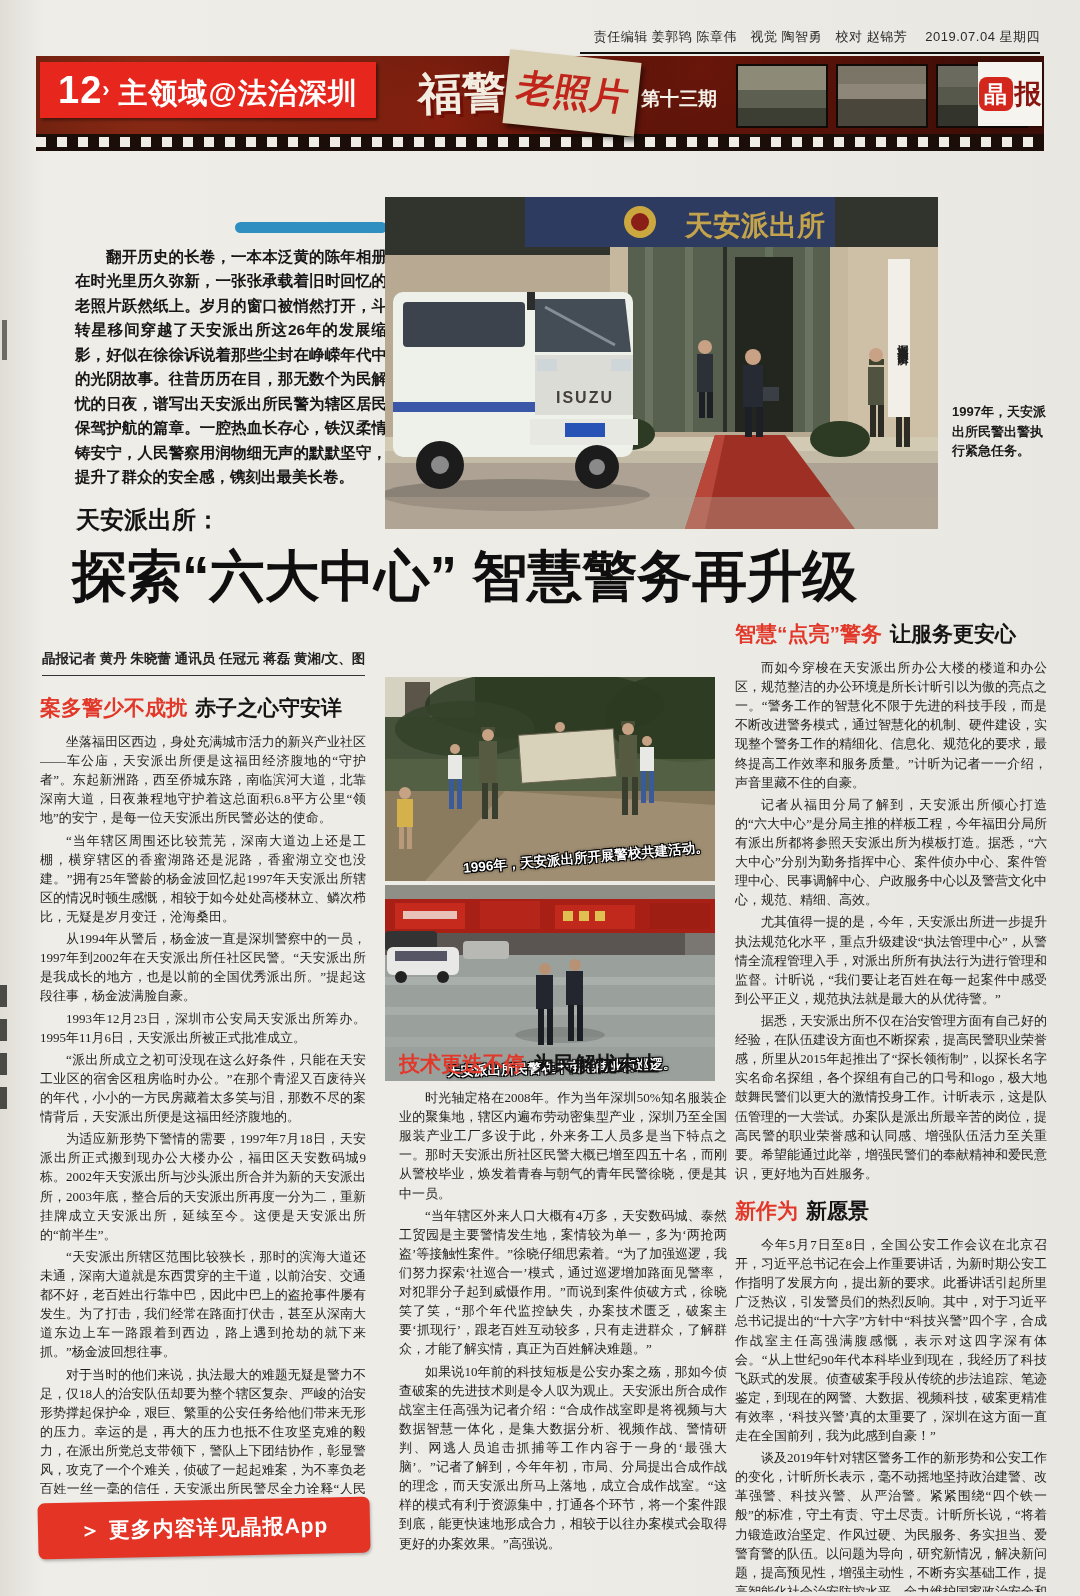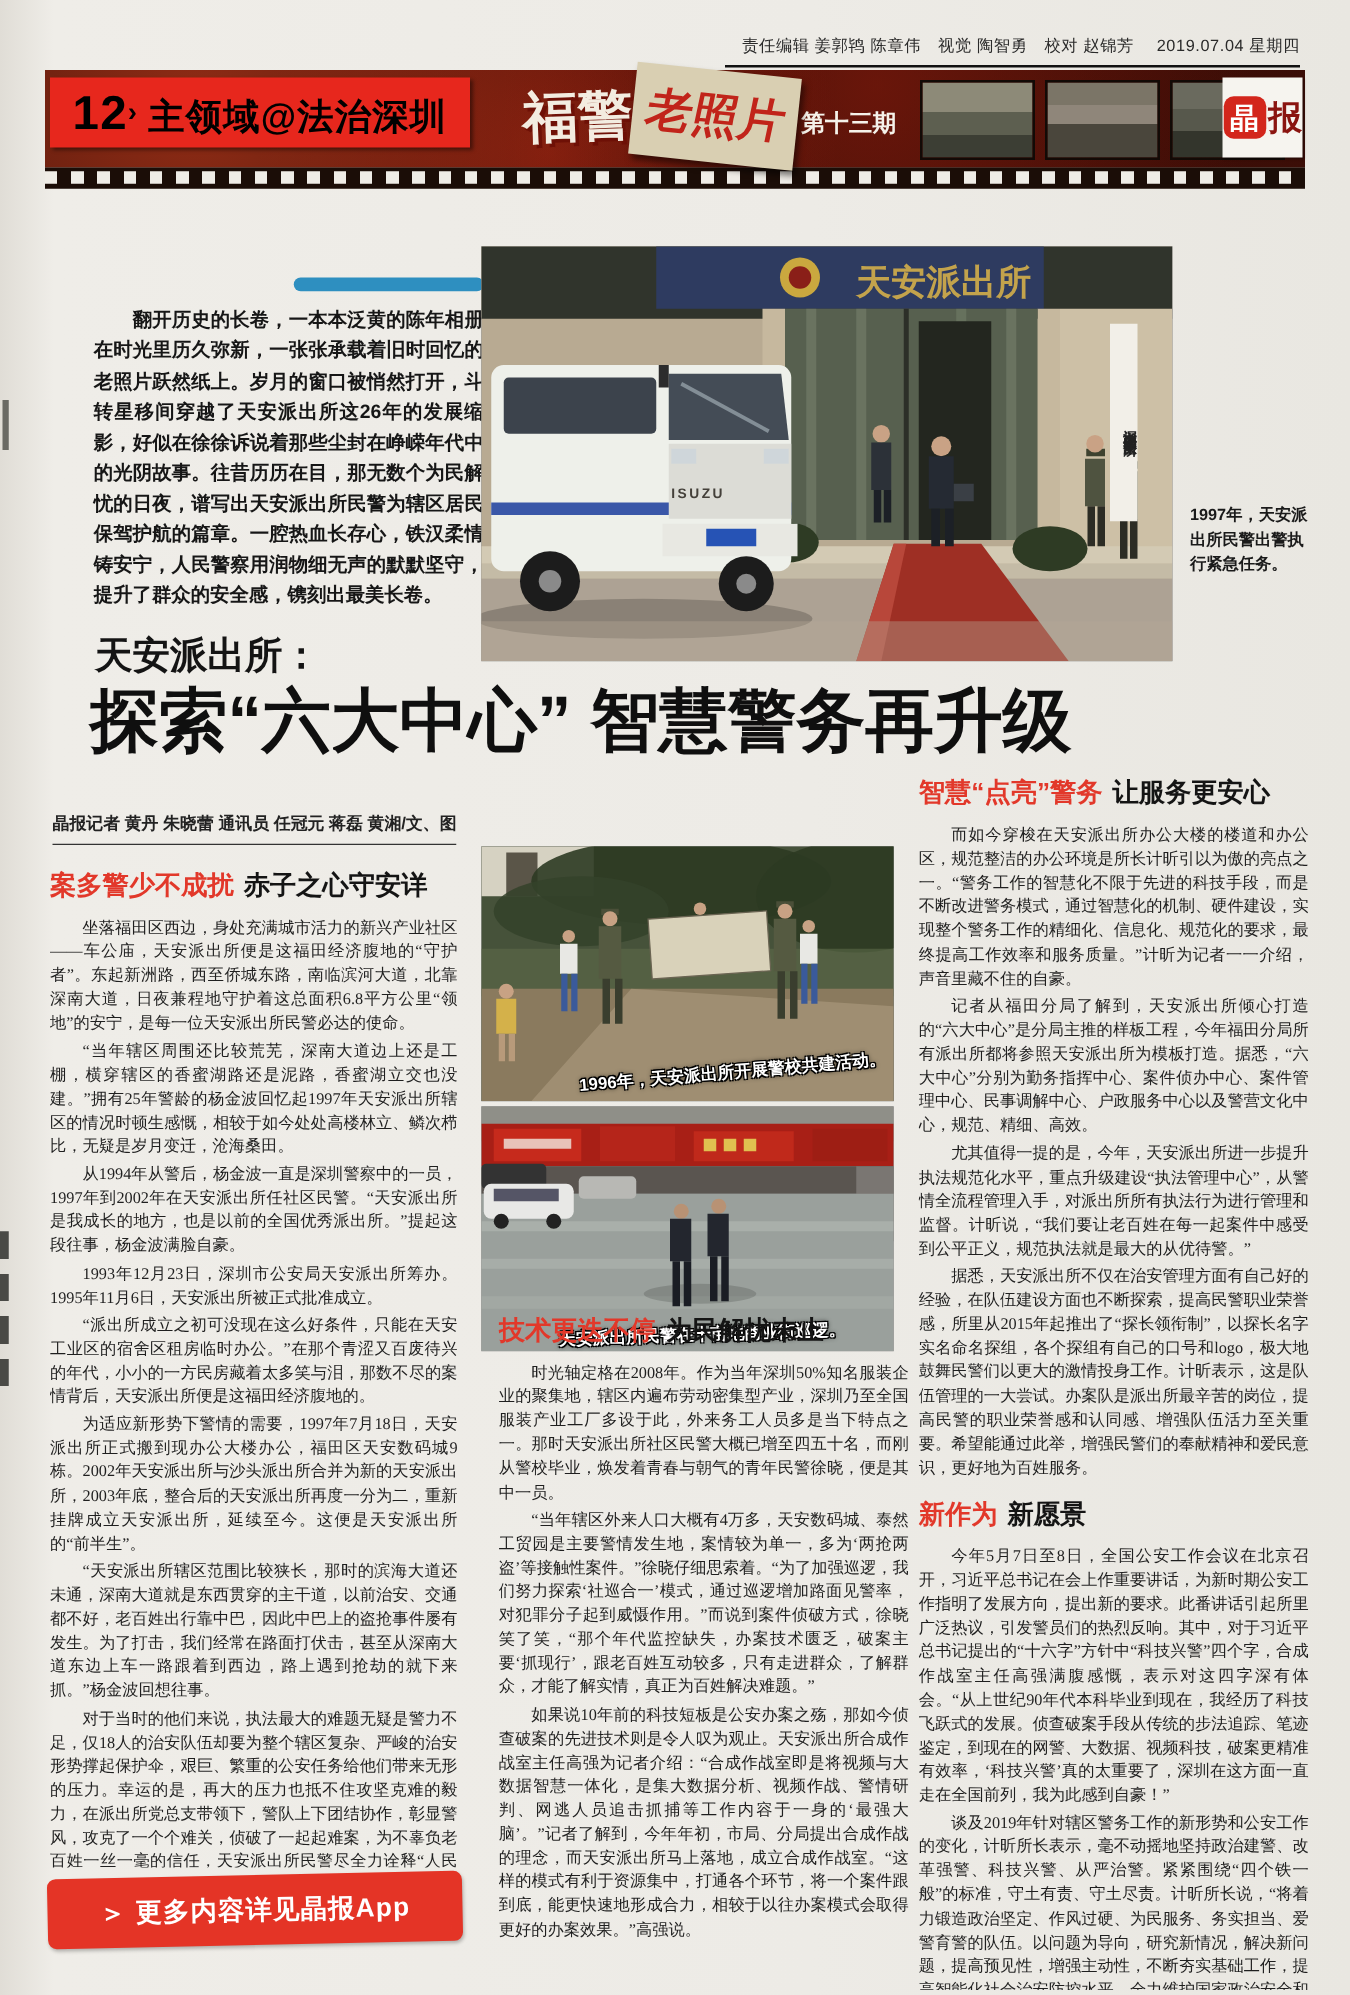--- a/index.html
+++ b/index.html
@@ -14,21 +14,21 @@
     background:
       radial-gradient(circle at 12% 35%,rgba(200,62,30,.6),transparent 42%),
       radial-gradient(circle at 40% 85%,rgba(170,34,16,.55),transparent 38%),
       radial-gradient(circle at 66% 15%,rgba(130,26,12,.65),transparent 45%),
       radial-gradient(circle at 88% 60%,rgba(60,12,6,.8),transparent 50%),
       #3a1008;}
   .sprockets{position:absolute;left:36px;top:134px;width:1008px;height:17px;background:#1b0d07;}
   .sprockets .holes{height:10px;margin-top:3px;
     background:repeating-linear-gradient(90deg,#efece6 0 10px,#1b0d07 10px 21px);}
   .red-box{position:absolute;left:4px;top:6px;height:56px;line-height:56px;padding:0 18px;
-    background:#e7271d;color:#000000;font-weight:900;font-size:29px;letter-spacing:1px;
+    background:#e7271d;color:#ffffff;font-weight:900;font-size:29px;letter-spacing:1px;
     box-shadow:2px 2px 3px rgba(0,0,0,.45);}
   .red-box .pn{font-size:38px;}
   .red-box .pa{font-size:22px;vertical-align:6px;margin-right:8px;}
   .series1{position:absolute;left:382px;top:8px;font-size:44px;font-weight:900;color:#f3ece0;
     text-shadow:3px 3px 0 #6e1006;transform:rotate(-2deg);}
   .card{position:absolute;left:470px;top:0px;width:132px;height:74px;background:#d9cfb2;
     transform:rotate(6deg);box-shadow:3px 4px 5px rgba(0,0,0,.5);z-index:3;
     display:flex;align-items:center;justify-content:center;}
   .card .t{font-size:37px;font-weight:900;color:#c1241a;transform:skewX(-6deg);}
   .issue{position:absolute;left:605px;top:30px;font-size:19px;font-weight:700;color:#f5f2ea;}
@@ -47,32 +47,32 @@
   .intro .bar{width:152px;height:11px;border-radius:6px;background:#2e8fc0;margin-left:160px;margin-bottom:12px;}
   .intro .txt{font-size:15.5px;font-weight:700;line-height:1.58;text-align:justify;color:#161616;}
   .intro .txt::before{content:"";display:inline-block;width:2em;}
   
   .photo{position:absolute;overflow:hidden;background:#888;margin-top:39px;}
   .photo svg{position:absolute;left:0;top:0;}
   .photo-main{left:385px;top:158px;width:553px;height:332px;}
   .vsign{position:absolute;right:28px;top:62px;width:22px;height:158px;background:#f2efe8;
     writing-mode:vertical-rl;font-size:11px;font-weight:700;color:#222;text-align:center;
     letter-spacing:1px;padding-top:4px;box-sizing:border-box;}
-  .vanbrand{position:absolute;left:152px;top:192px;width:96px;text-align:left;
-    font-size:11px;font-weight:900;letter-spacing:2px;color:#44403a;}
+  .vanbrand{position:absolute;left:152px;top:192px;width:96px;text-align:center;
+    font-size:16px;font-weight:900;letter-spacing:2px;color:#44403a;}
   .cap-side{position:absolute;left:952px;top:402px;width:96px;font-size:13px;font-weight:700;
     line-height:1.5;color:#1a1a1a;}
   .photo-cap{position:absolute;color:#fff;font-weight:700;font-size:13.5px;white-space:nowrap;
     text-shadow:1px 1px 0 #000,-1px -1px 0 #000,1px -1px 0 #000,-1px 1px 0 #000,0 0 4px #000;}
   .photo1{left:385px;top:638px;width:330px;height:204px;}
   .photo1 .photo-cap{right:6px;bottom:14px;transform:rotate(-5deg);}
   .photo2{left:385px;top:846px;width:330px;height:196px;}
   .photo2 .photo-cap{left:62px;bottom:4px;transform:rotate(-2deg);}
   
-  .kicker{position:absolute;left:76px;top:504px;font-size:30px;font-weight:900;color:#141414;}
+  .kicker{position:absolute;left:76px;top:504px;font-size:24px;font-weight:900;color:#141414;}
   .headline{position:absolute;left:72px;top:540px;width:900px;font-size:55px;font-weight:900;
     color:#0f0f0f;letter-spacing:0px;white-space:nowrap;}
   .byline{position:absolute;left:42px;top:650px;font-size:13.5px;font-weight:700;color:#222;
     border-bottom:1.5px solid #333;padding-bottom:7px;}
   
   .colhead{font-size:21px;font-weight:900;margin:0 0 10px;}
   .colhead .r{color:#e2382a;margin-right:8px;}
   .colhead .k{color:#141414;}
   .col p{font-size:13px;line-height:1.47;text-indent:2em;text-align:justify;margin:0 0 3px;
     color:#1f1f1f;font-family:"Liberation Serif",serif;}

